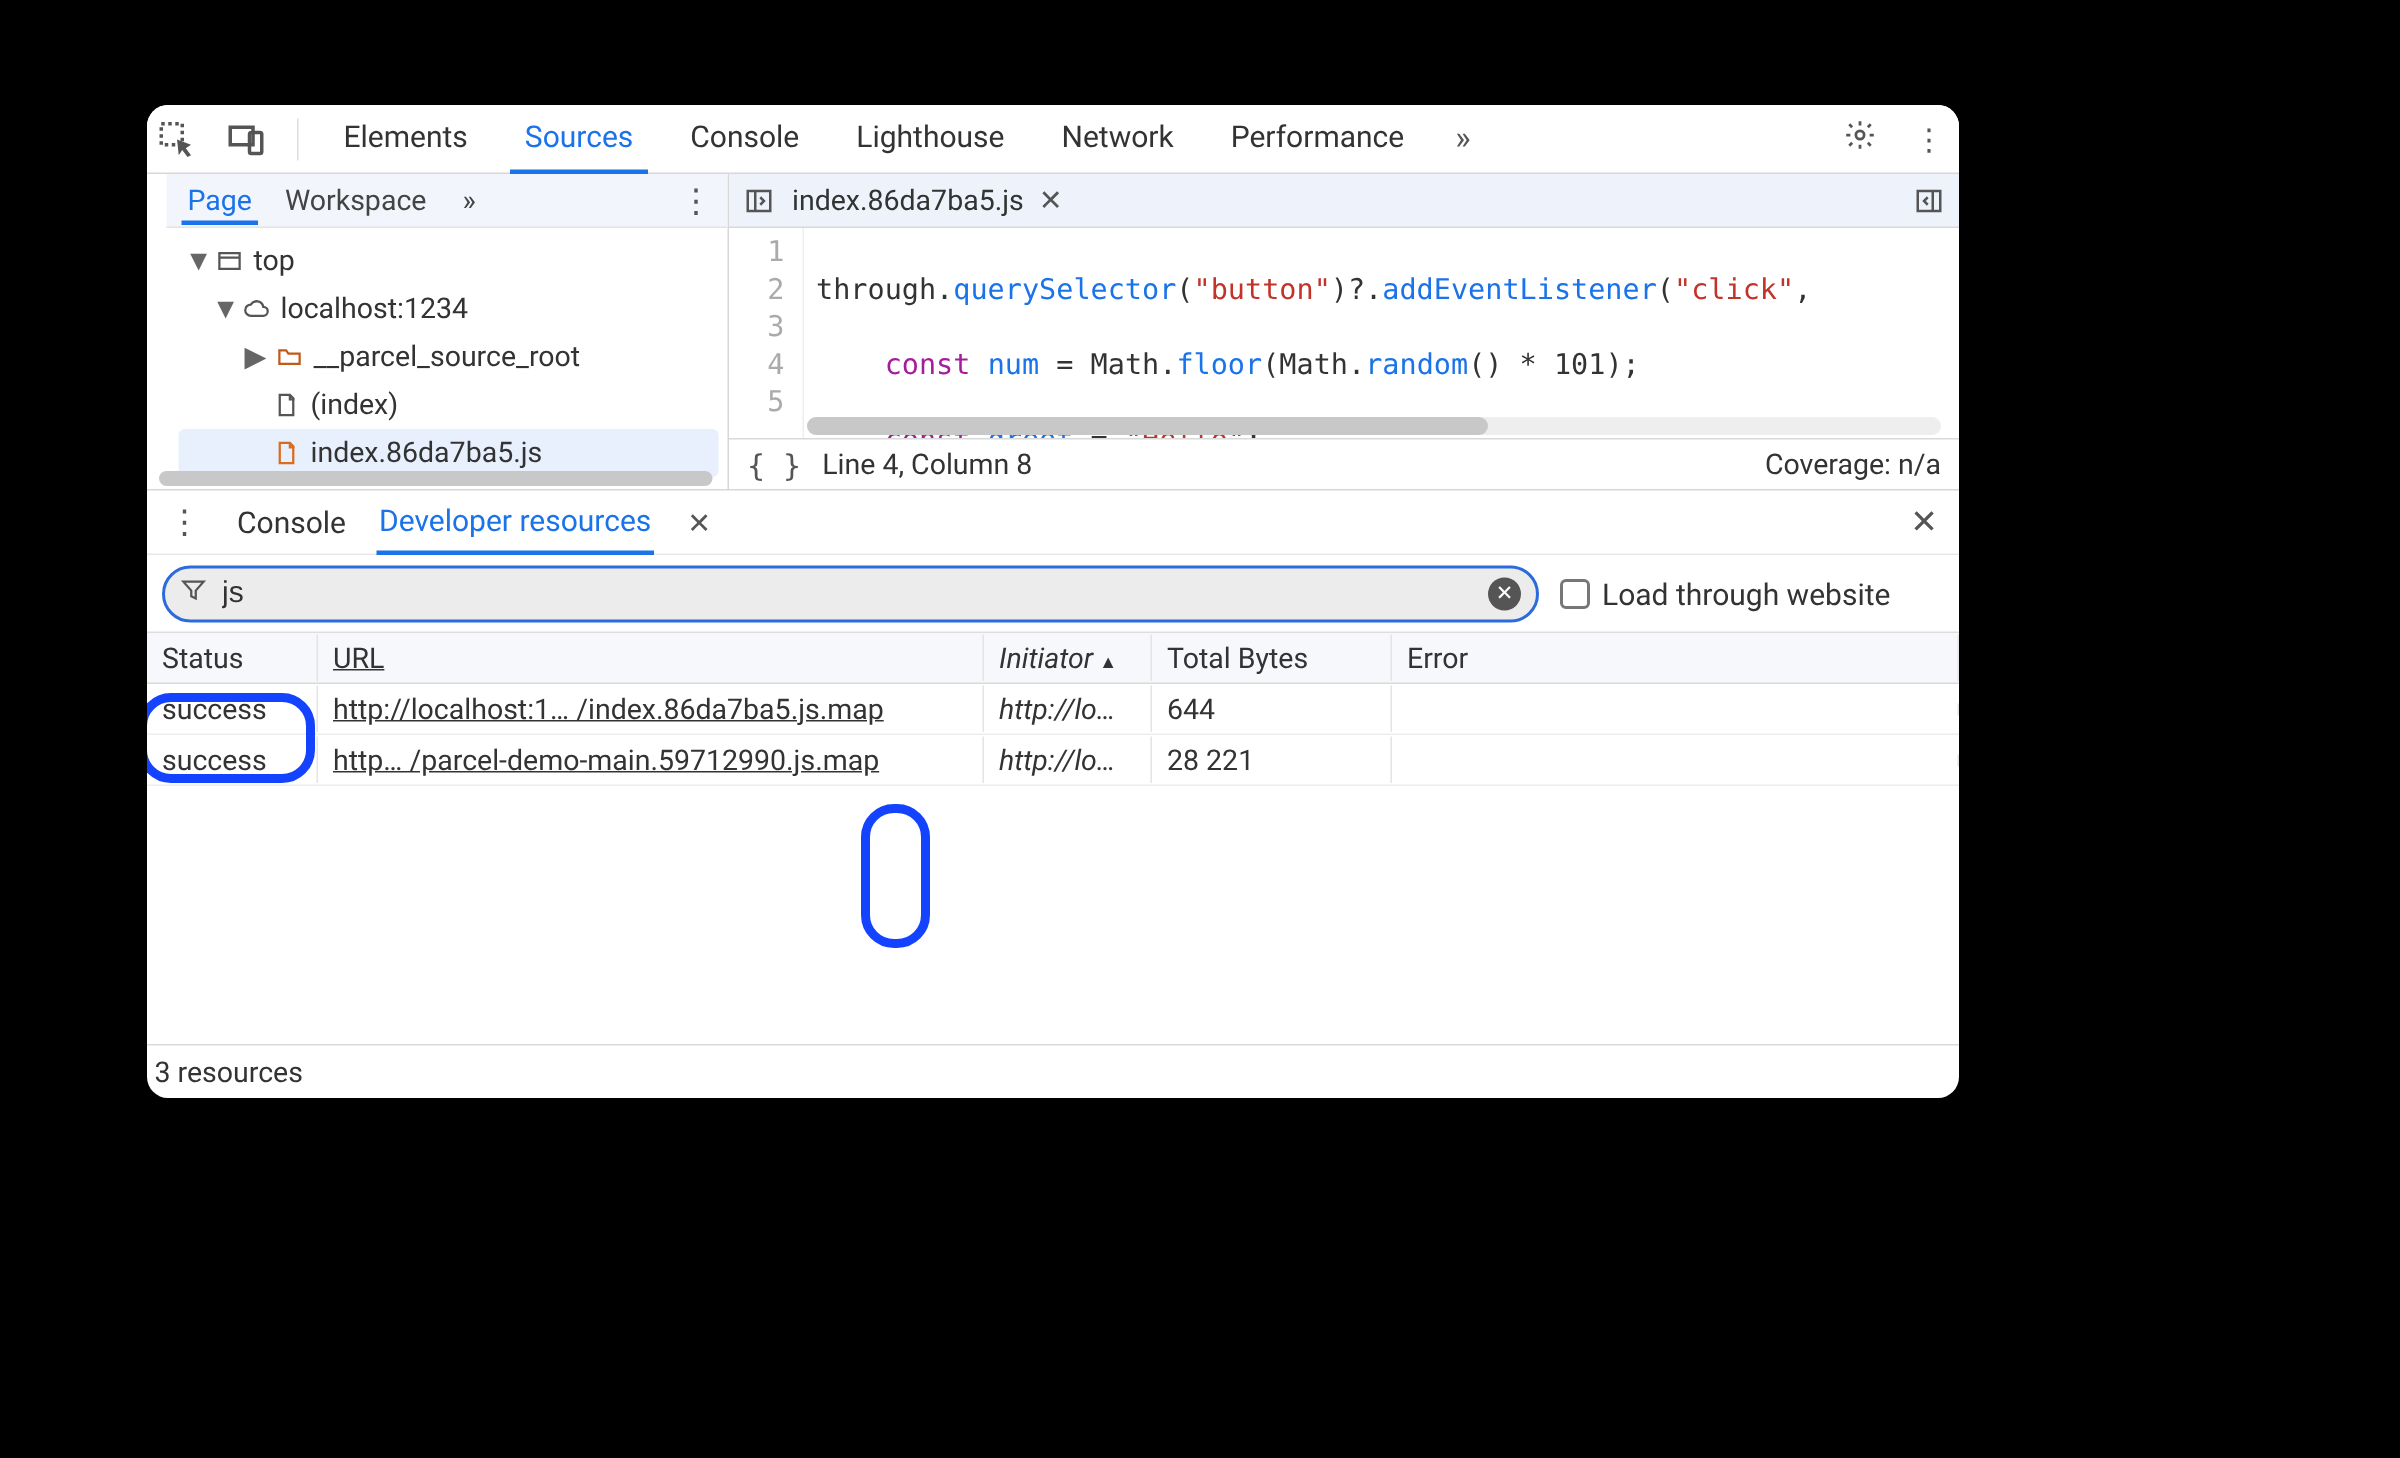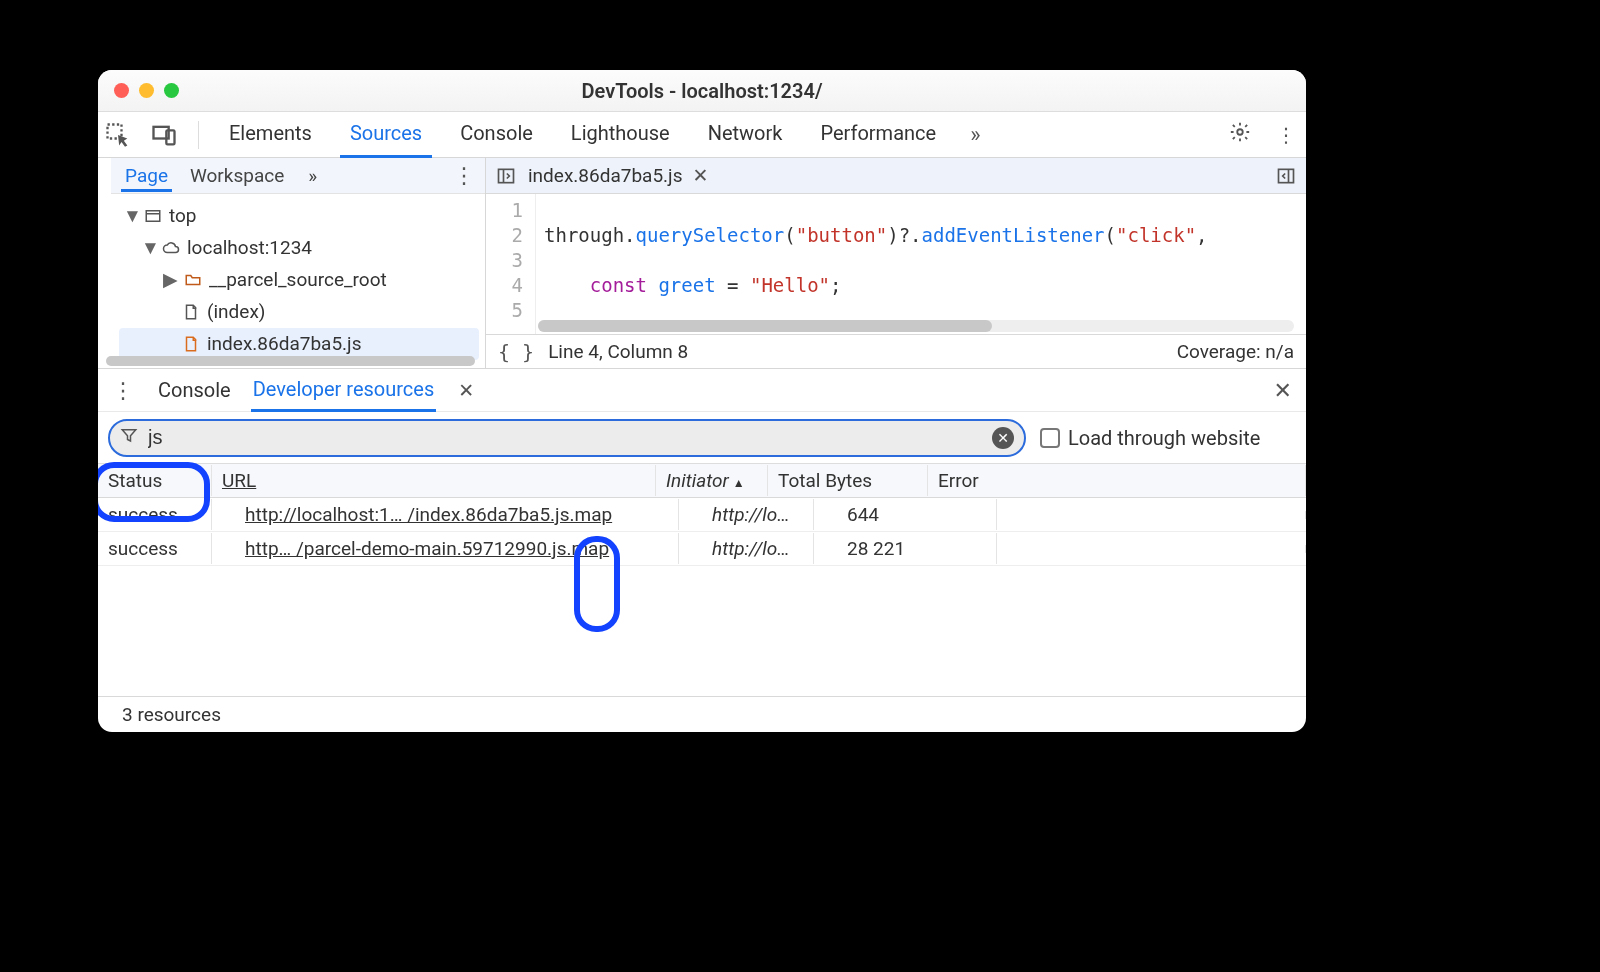--- a/index.html
+++ b/index.html
@@ -111,41 +111,33 @@
   
   .table-wrap{ flex:1; display:flex; flex-direction:column; }
   .thead,.trow{ display:flex; align-items:center; }
   .thead{ height:34px; background:#f6f8fb; border-bottom:1px solid #d9d9d9; font-size:19px; color:#333;}
   .th,.td{ padding:4px 10px; border-right:1px solid #e4e4e4; overflow:hidden; white-space:nowrap; text-overflow:ellipsis;}
   .c-status{width:114px;}
   .c-url{width:444px;text-decoration:underline;}
   .c-init{width:112px;font-style:italic;}
   .c-bytes{width:160px; text-align:left;}
   .c-err{flex:1;}
-  .trow{ height:34px; border-bottom:1px solid #eee; font-size:19px;gap:23px;}
-  .tfoot{ height:36px; border-top:1px solid #d9d9d9; display:flex; align-items:center; padding:0 24px; font-size:19px; color:#333;}
+  .trow{ height:34px; border-bottom:1px solid #eee; font-size:19px;}
+  .tfoot{ height:36px; border-top:1px solid #d9d9d9; display:flex; align-items:center; padding:0 5px; font-size:19px; color:#333;}
   .sort-asc::after{content:"▲"; font-size:12px; margin-left:4px; color:#333;}
   
   .callout{ position:absolute; border:6px solid #1443ff; border-radius:22px; pointer-events:none;}
   .callout1{ left:-6px; top:392px; width:118px; height:60px;}
   .callout2{ left:476px; top:466px; width:46px; height:96px;}
 </style>
 </head>
 <body>
 
 <div class="window">
 
-  <div class="titlebar">
-    <div class="traffic">
-      <span class="t-red"></span>
-      <span class="t-yel"></span>
-      <span class="t-grn"></span>
-    </div>
-    <div class="title">DevTools - localhost:1234/</div>
-  </div>
 
   <div class="main-tabs">
     <div class="iconbtn">
       <svg viewBox="0 0 24 24" fill="none" stroke="currentColor" stroke-width="2">
           <rect x="3" y="3" width="12" height="12" stroke-dasharray="2 2"></rect>
           <path d="M12 12 l8 3 -3 2 3 4 -2 1 -3-4 -2 3z" fill="currentColor" stroke="none"></path>
         </svg>
     </div>
     <div class="iconbtn">
       <svg viewBox="0 0 24 24" fill="none" stroke="currentColor" stroke-width="2">
@@ -255,20 +247,21 @@
       <div class="code-area">
         <div class="gutter">
           <div>1</div>
           <div>2</div>
           <div>3</div>
           <div>4</div>
           <div>5</div>
         </div>
         <div class="code">
 <div><span class="tok-n">through.</span><span class="tok-b">querySelector</span>(<span class="tok-s">"button"</span>)?.<span class="tok-b">addEventListener</span>(<span class="tok-s">"click"</span>,</div>
+<div>    <span class="tok-k">const</span> <span class="tok-b">num</span> = Math.<span class="tok-b">floor</span>(Math.<span class="tok-b">random</span>() * 101);</div>
 <div>    <span class="tok-k">const</span> <span class="tok-b">greet</span> = <span class="tok-s">"Hello"</span>;</div>
 
 
         </div>
         <div class="scroll-h"></div>
       </div>
       <div class="status-line">
         <span class="curly">{ }</span>
         <span>Line 4, Column 8</span>
         <span class="cov">Coverage: n/a</span>

